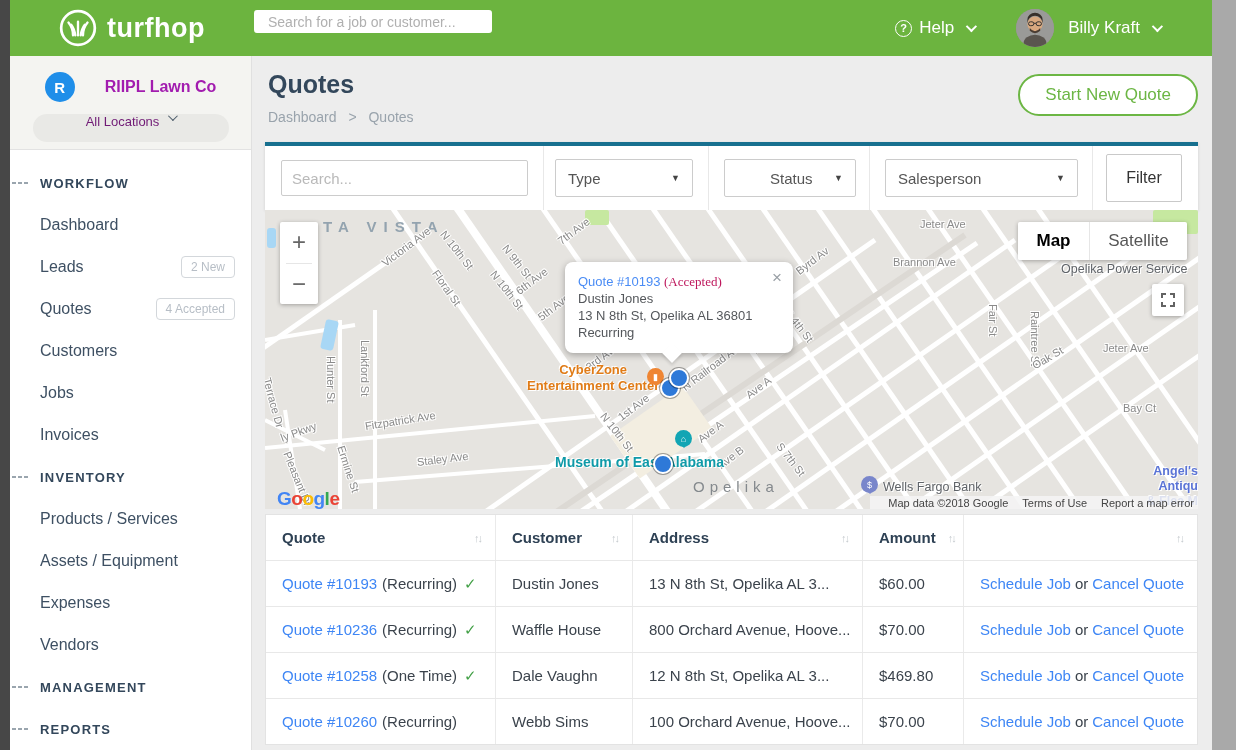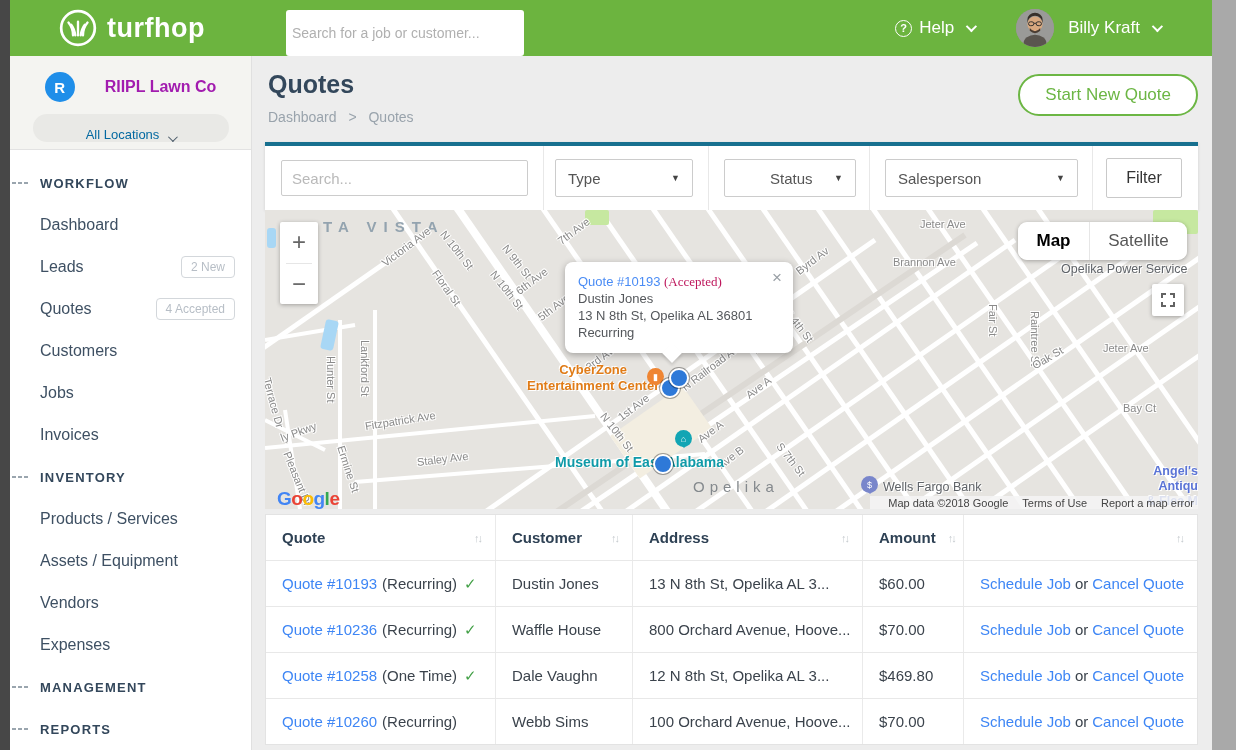--- a/index.html
+++ b/index.html
@@ -7,40 +7,40 @@
   body { font-family:"Liberation Sans", sans-serif; background:#ededed; position:relative; }
 
   .left-strip  { position:absolute; left:0; top:0; width:10px; height:750px; background:#474747; z-index:60; }
   .right-strip { position:absolute; left:1212px; top:0; width:24px; height:750px; background:#a9a9a9; z-index:60; }
 
   
   .topbar { position:absolute; left:10px; top:0; width:1202px; height:56px; background:#6cb43f; display:flex; align-items:center; z-index:40; }
   .logo-wrap { display:flex; align-items:center; margin-left:48px; }
   .logo-circle { width:40px; height:40px; }
   .logo-text { color:#fff; font-size:27px; font-weight:bold; letter-spacing:.5px; margin-left:9px; }
-  .top-search { position:absolute; left:244px; top:10px; width:238px; height:46px; border:2px solid #fff; border-radius:3px;
-                background:#fff; font-size:14px; color:#444; padding:0 4px; outline:none;margin-left:32px; }
+  .top-search { position:absolute; left:244px; top:10px; width:238px; height:23px; border:2px solid #fff; border-radius:3px;
+                background:#fff; font-size:14px; color:#444; padding:0 12px; outline:none; }
   .top-search::placeholder { color:#b0b0b0; }
   .top-right { margin-left:auto; display:flex; align-items:center; margin-right:52px; color:#fff; }
   .help-wrap { display:flex; align-items:center; font-size:17px; cursor:pointer; }
   .help-q { width:17px; height:17px; border:1.5px solid #fff; border-radius:50%; font-size:11px; display:flex;
             align-items:center; justify-content:center; margin-right:7px; font-weight:bold; }
   .chev { width:8px; height:8px; border-right:2px solid #fff; border-bottom:2px solid #fff; transform:rotate(45deg) translateY(-2px); margin-left:12px; }
   .avatar { width:38px; height:38px; border-radius:50%; overflow:hidden; margin-left:42px; background:#8f8f8f; flex:none; }
   .user-name { font-size:17px; margin-left:14px; }
 
   
   .sidebar { position:absolute; left:10px; top:56px; width:242px; height:694px; background:#fff; border-right:1px solid #e0e0e0; z-index:30; }
   .side-top { height:94px; background:#f4f4f1; border-bottom:1px solid #e2e2e2; padding-top:16px; }
   .company-row { display:flex; align-items:center; justify-content:center; }
   .r-circle { width:30px; height:30px; border-radius:50%; background:#1f8ee9; color:#fff; font-weight:bold; font-size:15px;
               display:flex; align-items:center; justify-content:center; }
   .company-name { font-size:16px; font-weight:bold; color:#a21caf; margin-left:10px;padding-left:20px; }
   .loc-pill { width:196px; height:28px; margin:12px auto 0; background:#e9e9e6; border-radius:14px; display:flex;
-              align-items:flex-end; justify-content:center; font-size:13px; color:#0369a1; cursor:pointer; }
+              align-items:flex-start; justify-content:center; font-size:13px; color:#701a75; cursor:pointer; }
   .loc-chev { width:7px; height:7px; border-right:1.5px solid #4a5a68; border-bottom:1.5px solid #4a5a68; transform:rotate(45deg) translateY(-2px); margin-left:9px; }
   .nav { padding-top:12px; }
   .nav-row { height:42px; display:flex; align-items:center; padding-right:16px; cursor:pointer; }
   .nav-sec { cursor:default; }
   .dashes { display:inline-flex; gap:2px; margin-left:2px; width:20px; }
   .dashes i { width:4px; height:2px; background:#9aa5ae; }
   .nav-sec .sec-label { font-size:13px; font-weight:bold; letter-spacing:1.2px; color:#33475b; margin-left:8px; }
   .nav-item-label { font-size:16px; color:#3e5063; margin-left:30px; }
   .badge { margin-left:auto; font-size:12px; color:#b7bec6; border:1px solid #d3d7db; border-radius:4px; padding:3px 9px; background:#fff; }
 
@@ -57,42 +57,42 @@
   .fsec { height:100%; display:flex; align-items:center; border-right:1px solid #e8e8e8; }
   .fsec:last-child { border-right:none; }
   .f-search { width:279px; } .f-type { width:165px; } .f-status { width:161px; } .f-sales { width:223px; } .f-btn { width:105px; }
   .filter-search { width:247px; height:36px; margin-left:16px; border:1px solid #ccc; border-radius:2px; font-size:15px;
                    padding:0 10px; color:#444; outline:none; }
   .filter-search::placeholder { color:#b9b9b9; }
   .sel { height:38px; border:1px solid #ccc; border-radius:2px; background:#fff; display:flex; align-items:center;
          padding:0 12px; font-size:15px; color:#555; cursor:pointer; }
   .sel .caret { margin-left:auto; font-size:9px; color:#444; }
   .sel-type { width:138px; margin-left:11px; } .sel-status { width:132px; margin-left:15px;padding-left:45px; } .sel-sales { width:193px; margin-left:15px; }
-  .filter-btn { width:76px; height:40px; margin-left:13px; border:1px solid #c9c9c9; border-radius:2px; background:#fff;
+  .filter-btn { width:76px; height:48px; margin-left:13px; border:1px solid #c9c9c9; border-radius:2px; background:#fff;
                 font-size:16px; color:#333; cursor:pointer; font-family:inherit; }
 
   
   .map { position:relative; width:933px; height:299px; background:#e6e4e0; overflow:hidden; }
   .map svg.roads { position:absolute; left:0; top:0; }
   .mlabel { position:absolute; white-space:pre-line; transform-origin:left center; pointer-events:none; }
   .street { font-size:11px; color:#8a8a8a; text-shadow:1px 1px 0 #fff,-1px -1px 0 #fff,1px -1px 0 #fff,-1px 1px 0 #fff; }
   .area { font-size:15px; font-weight:bold; color:#93a3af; letter-spacing:7px; }
   .city { font-size:15px; color:#84898d; letter-spacing:5px; }
   .poi-orange { font-size:13px; font-weight:bold; color:#e07b16; text-align:center; line-height:16px; text-shadow:1px 1px 0 #fff,-1px -1px 0 #fff; }
   .poi-teal { font-size:14px; font-weight:bold; color:#0f9aa8; text-shadow:1px 1px 0 #fff,-1px -1px 0 #fff; }
   .poi-gray { font-size:12.5px; color:#5f6368; text-shadow:1px 1px 0 #fff,-1px -1px 0 #fff; }
   .poi-blue { font-size:12.5px; font-weight:bold; color:#5b74d6; text-align:right; line-height:15px; text-shadow:1px 1px 0 #fff,-1px -1px 0 #fff; }
   .park { position:absolute; background:#c6e8a0; border-radius:2px; }
   .water { position:absolute; background:#a8d7f5; border-radius:3px; }
   .block { position:absolute; background:#f3eee1; }
   .zoom-ctl { position:absolute; left:15px; top:12px; width:38px; height:82px; background:#fff; border-radius:2px;
               box-shadow:0 1px 4px rgba(0,0,0,.3); display:flex; flex-direction:column; }
   .zoom-ctl .zbtn { flex:1; display:flex; align-items:center; justify-content:center; font-size:24px; color:#666; cursor:pointer; }
   .zoom-ctl .zdiv { height:1px; background:#e6e6e6; margin:0 6px; }
-  .maptype { position:absolute; left:753px; top:12px; display:flex; box-shadow:0 1px 4px rgba(0,0,0,.3); border-radius:9px; overflow:hidden; }
+  .maptype { position:absolute; left:753px; top:12px; display:flex; box-shadow:0 1px 4px rgba(0,0,0,.3); border-radius:2px; overflow:hidden; }
   .mt-btn { height:38px; background:#fff; display:flex; align-items:center; justify-content:center; font-size:17px; cursor:pointer; }
   .mt-map { width:72px; font-weight:bold; color:#000; border-right:1px solid #e6e6e6; }
   .mt-sat { width:97px; color:#565656; }
   .fs-btn { position:absolute; left:887px; top:74px; width:32px; height:32px; background:#fff; border-radius:2px;
             box-shadow:0 1px 4px rgba(0,0,0,.3); display:flex; align-items:center; justify-content:center; cursor:pointer; }
   .marker { position:absolute; width:20px; height:20px; border-radius:50%; background:#2e79d8; border:2px solid #fff;
             box-shadow:0 0 0 1px rgba(0,0,0,.35); cursor:pointer; }
   .pin { position:absolute; width:17px; height:17px; border-radius:50%; display:flex; align-items:center; justify-content:center;
          color:#fff; font-size:9px; cursor:pointer; }
   .pin:after { content:""; position:absolute; top:15px; left:5.5px; border:3px solid transparent; border-top:6px solid inherit; }
@@ -216,24 +216,24 @@
         </span>
         <span class="sec-label">INVENTORY</span>
       </div>
       <div class="nav-row">
         <span class="nav-item-label">Products / Services</span>
       </div>
       <div class="nav-row">
         <span class="nav-item-label">Assets / Equipment</span>
       </div>
       <div class="nav-row">
+        <span class="nav-item-label">Expenses</span>
+      </div>
+      <div class="nav-row">
         <span class="nav-item-label">Vendors</span>
-      </div>
-      <div class="nav-row">
-        <span class="nav-item-label">Expenses</span>
       </div>
       <div class="nav-row nav-sec">
         <span class="dashes">
           <i></i>
           <i></i>
           <i></i>
         </span>
         <span class="sec-label">MANAGEMENT</span>
       </div>
       <div class="nav-row nav-sec">

